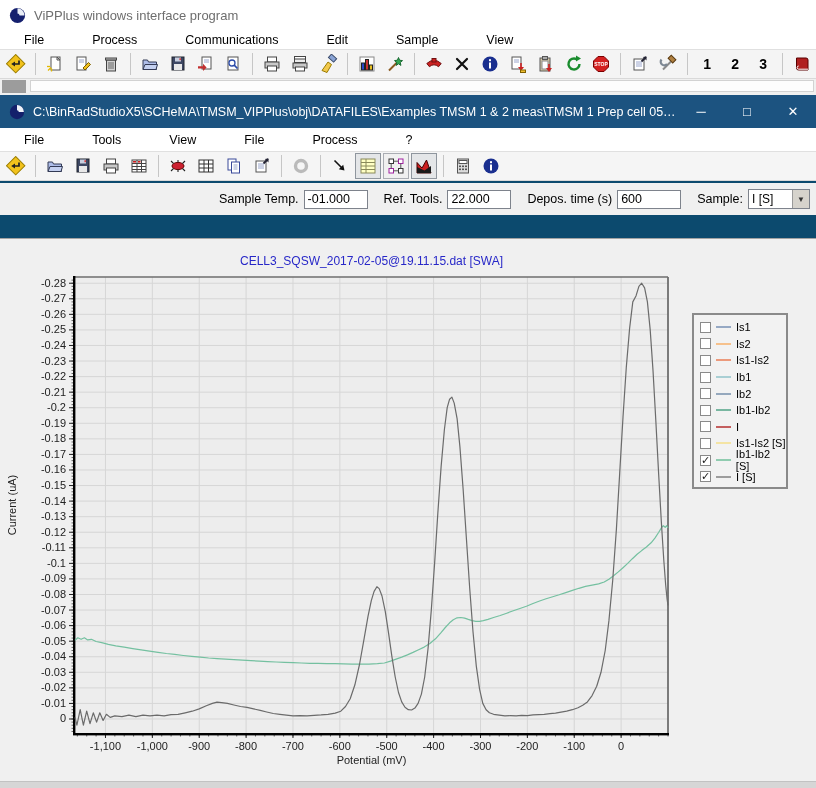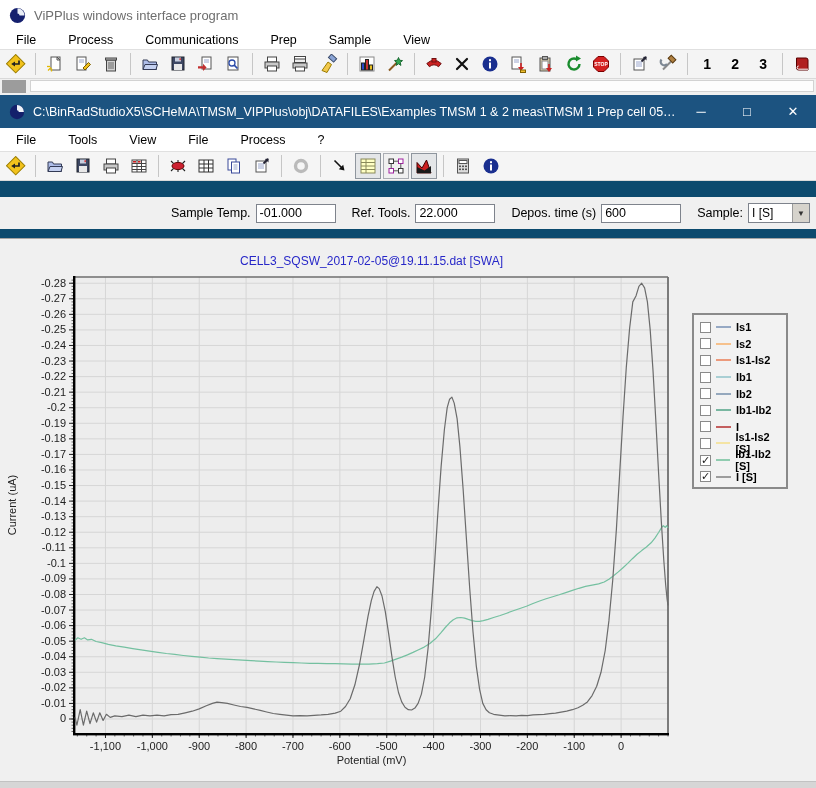--- a/index.html
+++ b/index.html
@@ -5,21 +5,21 @@
   html,body{margin:0;padding:0;background:#f0f0f0;}
   #app{position:relative;width:816px;height:788px;background:#0c4a6e;overflow:hidden;
        font-family:"Liberation Sans","DejaVu Sans",sans-serif;color:#000;}
   
   .main-titlebar{position:absolute;left:0;top:0;width:816px;height:30px;background:#ffffff;
        display:flex;align-items:center;gap:8px;padding-left:9px;box-sizing:border-box;}
   .main-titlebar .ttl{font-size:13px;color:#6e6e6e;}
   .menubar{position:absolute;left:0;width:816px;background:#ffffff;display:flex;align-items:center;
        font-size:12.5px;}
   #main-menu{top:30px;height:19px;}
-  .mitem{padding:0 16px;cursor:default;}
+  .mitem{padding:0 24px;cursor:default;}
   .toolbar{position:absolute;left:0;width:816px;background:#f4f4f4;display:flex;align-items:center;
        border-top:1px solid #e0e0e0;border-bottom:1px solid #d9d9d9;box-sizing:border-box;padding-left:2px;}
   #main-toolbar{top:49px;height:30px;}
   .tbtn{width:26px;height:26px;display:flex;align-items:center;justify-content:center;
        border:1px solid transparent;box-sizing:border-box;margin:0 1px;}
   .tbtn.framed{border:1px solid #aaadb3;background:#f0f0f0;}
   .tbtn.pressed{border:1px solid #8f969e;background:#e4e6e8;}
   .tbtn.disabled{opacity:.9;}
   .tnum{font-weight:bold;font-size:14px;}
   .tsep{width:1px;height:22px;background:#c6c6c6;margin:0 5px;}
@@ -29,40 +29,40 @@
        border:1px solid #d2d2d2;box-sizing:border-box;}
   
   .ctitle{position:absolute;left:0;top:95px;width:816px;height:33px;background:#1c5380;
        display:flex;align-items:center;color:#fff;}
   .ctitle .ico{margin:0 8px 0 9px;display:flex;}
   .ctitle .ttl{font-size:12.5px;white-space:nowrap;overflow:hidden;text-overflow:ellipsis;flex:1;}
   .winbtn{width:46px;height:33px;display:flex;align-items:center;justify-content:center;
        font-size:13px;color:#fff;}
   #child-menu{top:128px;height:23px;border-bottom:1px solid #f0f0f0;}
   #child-toolbar{top:151px;height:30px;background:#f5f5f5;}
-  .fields{position:absolute;left:0;top:197px;width:816px;height:32px;background:#f0f0f0;
+  .fields{position:absolute;left:0;top:183px;width:816px;height:32px;background:#f0f0f0;
        display:flex;align-items:center;justify-content:flex-end;padding-right:6px;box-sizing:border-box;}
   .flabel{font-size:12.5px;margin-left:16px;margin-right:5px;}
-  .fin{width:80px;height:19px;border:1px solid #7e838c;background:#fff;font-size:12.5px;
+  .fin{width:64px;height:19px;border:1px solid #7e838c;background:#fff;font-size:12.5px;
        font-family:"Liberation Sans",sans-serif;padding:0 0 0 3px;box-sizing:border-box;}
   .combo{width:62px;height:20px;border:1px solid #7e838c;background:#fff;display:flex;align-items:center;box-sizing:border-box;}
   .combo-val{flex:1;font-size:12px;padding-left:3px;}
   .combo-btn{width:16px;height:18px;background:#d6d3cc;border-left:1px solid #9a9a9a;
        font-size:8px;display:flex;align-items:center;justify-content:center;color:#333;}
   .hsep{position:absolute;left:0;top:238px;width:816px;height:1px;background:#a3a3a3;}
   
   .chartarea{position:absolute;left:0;top:239px;width:816px;height:542px;background:#f0f0f0;}
   svg text{font-family:"Liberation Sans","DejaVu Sans",sans-serif;}
   .legend{position:absolute;left:692px;top:74px;width:96px;height:176px;background:#f2f2f2;
        border:2px solid #8a8a8a;box-sizing:border-box;padding:4px 0 0 6px;}
   .lrow{display:flex;align-items:center;height:16.6px;}
   .lcheck{width:11px;height:11px;background:#fff;border:1px solid #8a8a8a;box-sizing:border-box;
        font-size:11px;line-height:8px;text-align:center;color:#1a1a1a;font-weight:bold;}
   .lswatch{width:15px;height:2px;margin:0 5px;}
-  .llabel{font-size:11px;font-weight:bold;}
+  .llabel{font-size:11px;}
   .bottomstrip{position:absolute;left:0;top:781px;width:816px;height:7px;background:#d6d6d6;
        border-top:1px solid #c2c2c2;box-sizing:border-box;}
 </style>
 </head>
 <body>
 
 <div id="app">
 
   <div class="main-titlebar">
     <span style="display:flex">
@@ -72,21 +72,21 @@
           <circle cx="8.5" cy="8.5" r="2" fill="#15206e"></circle>
         </svg>
     </span>
     <span class="ttl">ViPPlus windows interface program</span>
   </div>
 
   <div class="menubar" id="main-menu">
       <span class="mitem">File</span>
       <span class="mitem">Process</span>
       <span class="mitem">Communications</span>
-      <span class="mitem">Prep</span>
+      <span class="mitem">Edit</span>
       <span class="mitem">Sample</span>
       <span class="mitem">View</span>
     </div>
   <div class="toolbar" id="main-toolbar">
       <div class="tbtn">
         <svg viewBox="0 0 20 20" width="20" height="20">
           <rect x="3.2" y="3.2" width="13" height="13" transform="rotate(45 9.7 9.7)" fill="#f2c21c" stroke="#9b7e00"></rect>
           <polyline points="13,6.5 13,10 8,10" fill="none" stroke="#222" stroke-width="1.7"></polyline>
           <polygon points="9,7.4 5.2,10 9,12.6" fill="#222"></polygon>
         </svg>

